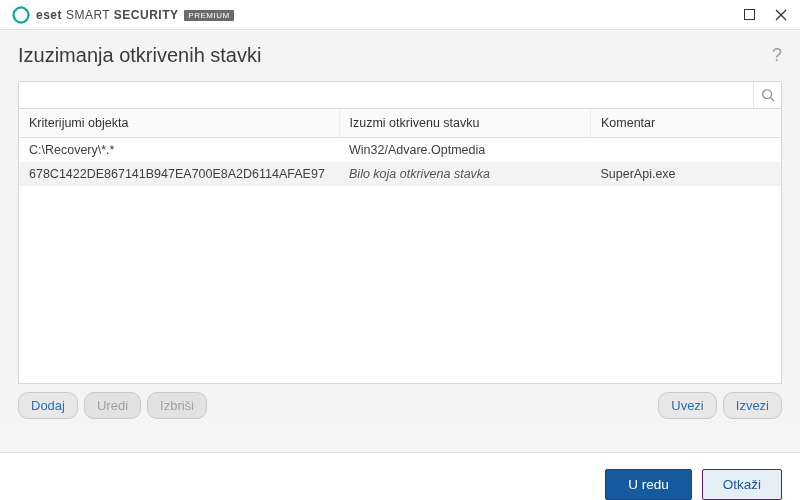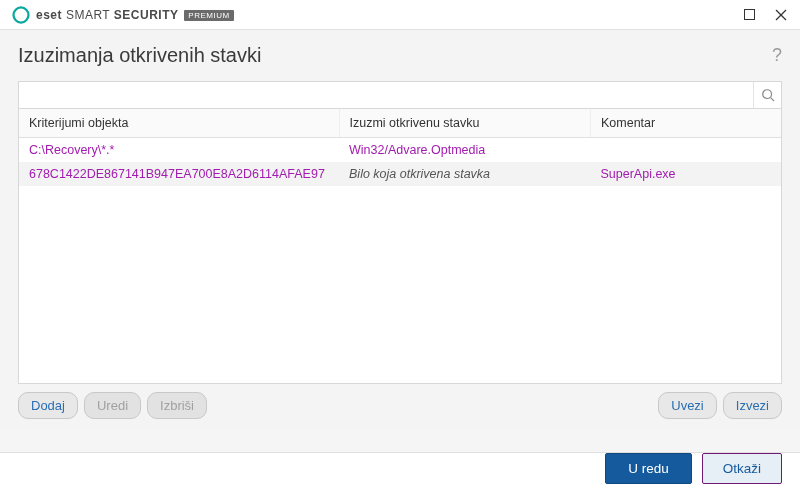--- a/index.html
+++ b/index.html
@@ -119,21 +119,21 @@
       font-size: 12.5px;
       padding: 7px 10px;
       background: #fafafa;
       border-bottom: 1px solid #e0e0e0;
       color: #333;
     }
     thead th:not(:last-child) { border-right: 1px solid #eee; }
     tbody td {
       padding: 5px 10px;
       font-size: 12.5px;
-      color: #a21caf;
+      color: #404040;
       white-space: nowrap;
       overflow: hidden;
       text-overflow: ellipsis;
     }
     tbody tr.alt { background: #f3f3f3; }
     .italic { font-style: italic; color: #555; }
     .toolbar {
       display: flex;
       justify-content: space-between;
       margin-top: 8px;
@@ -154,21 +154,21 @@
       cursor: default;
     }
     .footer {
       position: absolute;
       bottom: 0; left: 0; right: 0;
       height: 48px;
       background: #fff;
       border-top: 1px solid #e0e0e0;
       display: flex;
       justify-content: flex-end;
-      align-items: flex-start;
+      align-items: flex-end;
       padding: 0 18px;
       gap: 10px;
     }
     .btn-primary {
       background: #165a9e;
       color: #fff;
       border: 1px solid #11497f;
       padding: 7px 22px;
       font-size: 13.5px;
       cursor: pointer;

